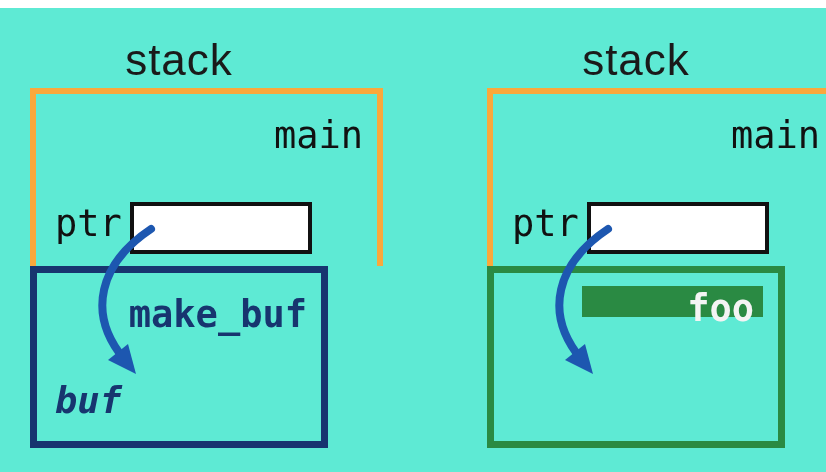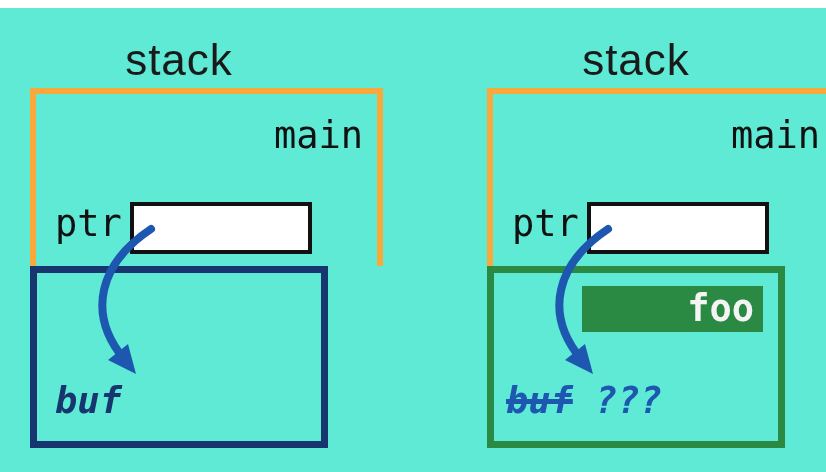--- a/index.html
+++ b/index.html
@@ -88,21 +88,21 @@
   .strike {
     text-decoration: line-through;
     text-decoration-thickness: 5px;
   }
 
   .foo-box {
     position: absolute;
     left: 88px;
     top: 13px;
     width: 181px;
-    height: 46px;
+    height: 31px;
     background: var(--color-green);
     text-align: right;
   }
   .foo-box .foo-text {
     font-size: 37px;
     line-height: 46px;
     font-weight: bold;
     color: var(--color-white-text);
     padding-right: 9px;
   }
@@ -122,41 +122,41 @@
 
   <div class="title" style="left:30px">stack</div>
 
   <div class="frame caller" style="left:30px">
     <div class="label-mono main-label">main</div>
     <div class="label-mono ptr-label">ptr</div>
     <div class="ptr-box"></div>
   </div>
 
   <div class="frame callee navy" style="left:30px">
+    <div class="label-mono callee-label">make_buf</div>
     <div class="label-mono var-label">buf</div>
   </div>
 
   <svg class="arrow-svg" style="left:75px" viewBox="0 0 150 180">
     <path d="M 76 16 C 25 50, 11 100, 49 146" fill="none" stroke="var(--color-blue)" stroke-width="8" stroke-linecap="round"></path>
     <polygon points="61,161 33,147 53,131" fill="var(--color-blue)"></polygon>
   </svg>
 
   <div class="title" style="left:487px">stack</div>
 
   <div class="frame caller" style="left:487px">
     <div class="label-mono main-label">main</div>
     <div class="label-mono ptr-label">ptr</div>
     <div class="ptr-box"></div>
   </div>
 
   <div class="frame callee green" style="left:487px">
     <div class="foo-box">
       <span class="foo-text">foo</span>
     </div>
-    <div class="label-mono var-label blue"><span class="strike">buf</span><span> </span><span>???</span></div>
   </div>
 
   <svg class="arrow-svg" style="left:532px" viewBox="0 0 150 180">
     <path d="M 76 16 C 25 50, 11 100, 49 146" fill="none" stroke="var(--color-blue)" stroke-width="8" stroke-linecap="round"></path>
     <polygon points="61,161 33,147 53,131" fill="var(--color-blue)"></polygon>
   </svg>
 
 </div>
 
 </body></html>

